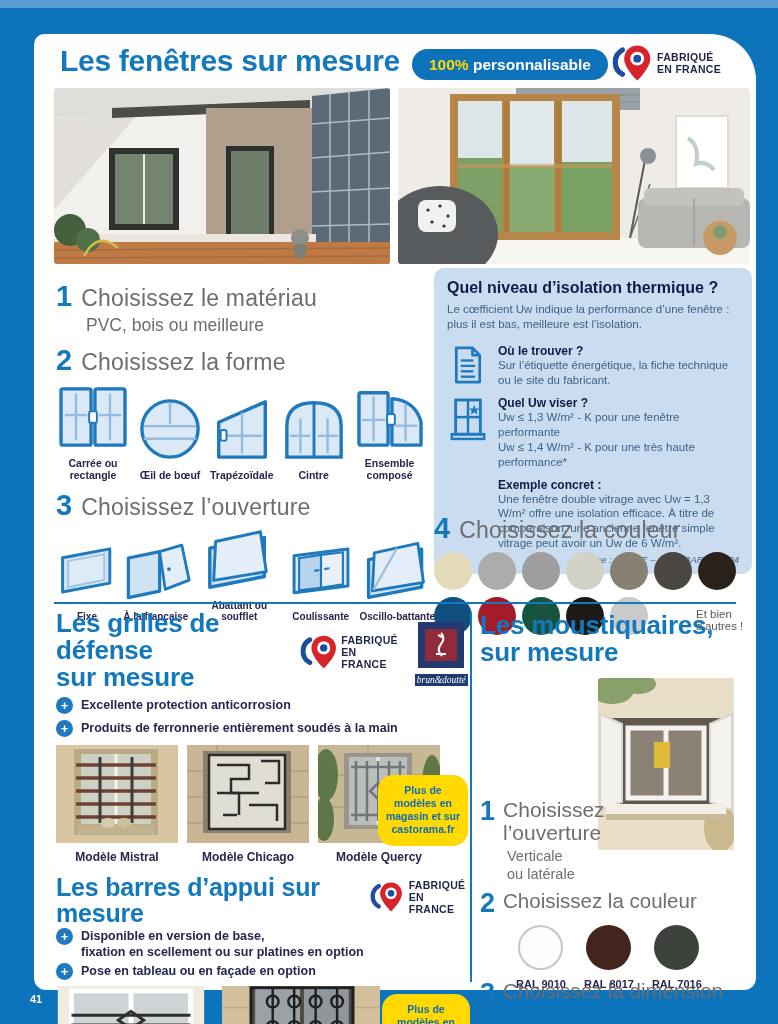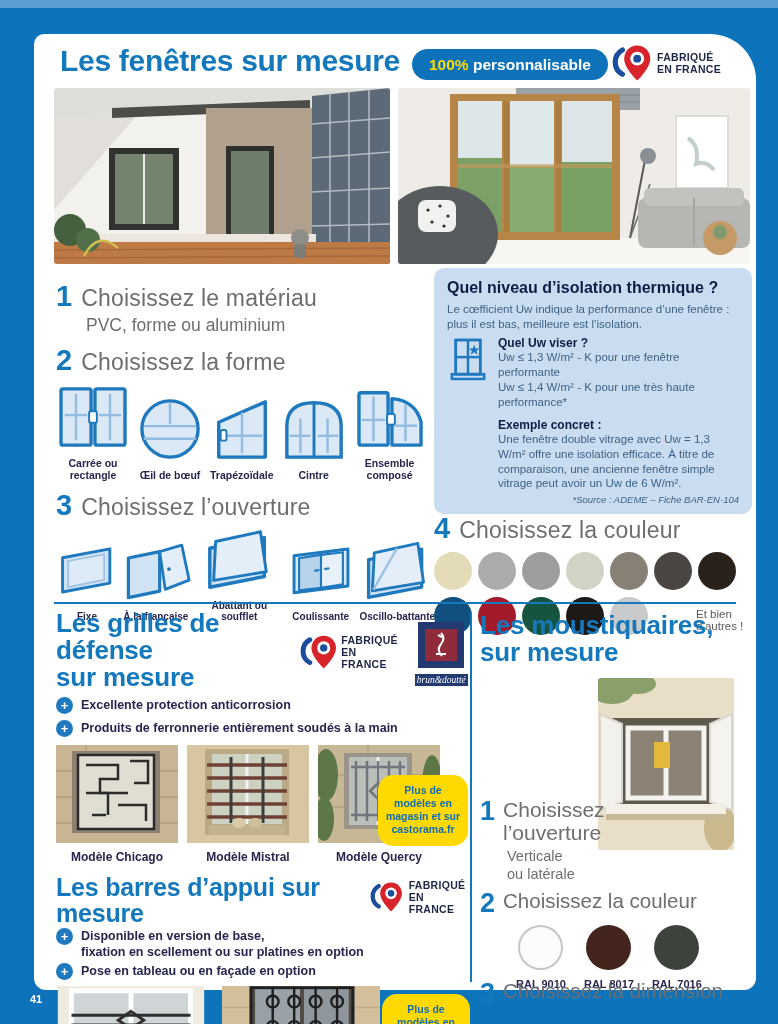--- a/index.html
+++ b/index.html
@@ -31,21 +31,21 @@
   .shape-row { display:flex; align-items:flex-end; gap:7px; margin-top:8px; }
   .shape { text-align:center; }
   .shape-label { display:block; margin-top:4px; font-size:10.5px; font-weight:700; color:#26264f; line-height:1.15; }
   .open-row { display:flex; align-items:flex-end; gap:2px; margin-top:6px; }
   .open-item { text-align:center; }
   .open-label { display:block; margin-top:6px; font-size:10px; font-weight:700; color:#26264f; line-height:1.1; }
 
   
   .iso { position:absolute; left:400px; top:234px; width:318px; background:#c9dcf0; border-radius:10px; padding:11px 13px 9px 13px; }
   .iso-title { font-size:16px; font-weight:800; color:#101c46; margin-bottom:5px; }
-  .iso-intro { font-size:11.5px; color:#3f6285; line-height:1.3; margin-bottom:4px; }
+  .iso-intro { font-size:11.5px; color:#3f6285; line-height:1.3; margin-bottom:12px; }
   .iso-block { display:flex; gap:9px; margin-bottom:8px; }
   .iso-ic { width:42px; flex:0 0 42px; display:flex; justify-content:center; }
   .iso-bt { font-size:12px; font-weight:800; color:#101c46; }
   .iso-tx { font-size:11.5px; color:#3f6285; line-height:1.3; }
   .iso-src { font-size:9.5px; font-style:italic; color:#3f6285; text-align:right; margin-top:2px; }
 
   
   .step4 { position:absolute; left:400px; top:478px; width:320px; }
   .swatch-row { display:flex; gap:6px; margin-top:7px; }
   .sw { width:38px; height:38px; border-radius:50%; }
@@ -189,21 +189,21 @@
         <circle cx="46" cy="138" r="1.6"></circle>
       </g>
   </svg>
 
   <div class="steps">
 
     <div class="step-head">
       <span class="step-num">1</span>
       <span class="step-title">Choisissez le matériau</span>
     </div>
-    <div class="step-sub">PVC, forme ou aluminium</div>
+    <div class="step-sub">PVC, bois ou meilleure</div>
 
     <div class="step-head">
       <span class="step-num">2</span>
       <span class="step-title">Choisissez la forme</span>
     </div>
 
     <div class="shape-row">
       <div class="shape">
         <svg width="74" height="64" viewBox="0 0 74 66">
           <g fill="#dbe9f7" stroke="#1e79be" stroke-width="3.5">
@@ -319,20 +319,38 @@
         </svg>
         <span class="open-label">Oscillo-battante</span>
       </div>
     </div>
   </div>
 
   <div class="iso">
     <div class="iso-title">Quel niveau d’isolation thermique ?</div>
     <div class="iso-intro">Le cœfficient Uw indique la performance d’une fenêtre : plus il est bas, meilleure est l’isolation.</div>
 
+    <div class="iso-block">
+      <div class="iso-ic">
+        <svg width="36" height="42" viewBox="0 0 40 46">
+          <path d="M7 4 H25 L33 12 V42 H7 Z" fill="none" stroke="#1e79be" stroke-width="3" stroke-linejoin="round"></path>
+          <path d="M25 4 V12 H33" fill="none" stroke="#1e79be" stroke-width="3" stroke-linejoin="round"></path>
+          <g stroke="#1e79be" stroke-width="2.6">
+              <line x1="12" y1="18" x2="26" y2="18"></line>
+              <line x1="12" y1="24" x2="28" y2="24"></line>
+              <line x1="12" y1="30" x2="26" y2="30"></line>
+              <line x1="12" y1="36" x2="28" y2="36"></line>
+            </g>
+        </svg>
+      </div>
+      <div>
+        <div class="iso-bt">Où le trouver ?</div>
+        <div class="iso-tx">Sur l’étiquette énergétique, la fiche technique ou le site du fabricant.</div>
+      </div>
+    </div>
 
     <div class="iso-block">
       <div class="iso-ic">
         <svg width="38" height="46" viewBox="0 0 40 48">
           <rect x="7" y="4" width="26" height="36" fill="none" stroke="#1e79be" stroke-width="3"></rect>
           <line x1="20" y1="4" x2="20" y2="40" stroke="#1e79be" stroke-width="2.6"></line>
           <line x1="7" y1="22" x2="33" y2="22" stroke="#1e79be" stroke-width="2.6"></line>
           <polygon points="26.5,9 28,13 32,13 29,15.5 30,19.5 26.5,17 23,19.5 24,15.5 21,13 25,13" fill="#1e79be"></polygon>
           <rect x="3" y="40" width="34" height="5" fill="none" stroke="#1e79be" stroke-width="2.6"></rect>
         </svg>
@@ -412,44 +430,20 @@
     <div class="bullet">
       <span class="plus-ic">+</span>
       <span class="bullet-tx">Excellente protection anticorrosion</span>
     </div>
     <div class="bullet">
       <span class="plus-ic">+</span>
       <span class="bullet-tx">Produits de ferronnerie entièrement soudés à la main</span>
     </div>
 
     <div class="models-row">
-      <div class="model">
-        <svg width="122" height="98" viewBox="0 0 122 98">
-          <rect width="122" height="98" fill="#c9b493"></rect>
-          <g stroke="#b5a07c" stroke-width="1.5">
-              <line x1="0" y1="26" x2="122" y2="26"></line>
-              <line x1="0" y1="52" x2="122" y2="52"></line>
-              <line x1="0" y1="78" x2="122" y2="78"></line>
-              <line x1="30" y1="0" x2="30" y2="26"></line>
-              <line x1="92" y1="26" x2="92" y2="52"></line>
-              <line x1="40" y1="52" x2="40" y2="78"></line>
-            </g>
-          <rect x="16" y="6" width="88" height="82" fill="#8b8171"></rect>
-          <rect x="22" y="10" width="76" height="74" fill="#e0ddd3"></rect>
-          <g fill="none" stroke="#2c2c2c" stroke-width="2.5">
-            <rect x="22" y="10" width="76" height="74"></rect>
-            <path d="M30 20 h32 v14 h-18 v14 h28"></path>
-            <path d="M74 16 h18 v22 h-14"></path>
-            <path d="M30 48 h22 v22"></path>
-            <path d="M62 60 h28 v16"></path>
-            <path d="M36 70 h14"></path>
-          </g>
-        </svg>
-        <span class="model-label">Modèle Chicago</span>
-      </div>
       <div class="model">
         <svg width="122" height="98" viewBox="0 0 122 98">
           <rect width="122" height="98" fill="#d8c6a3"></rect>
           <rect x="18" y="4" width="84" height="86" fill="#baa985"></rect>
           <rect x="25" y="9" width="70" height="70" fill="#ccd1c1"></rect>
           <line x1="60" y1="9" x2="60" y2="79" stroke="#f2f2ee" stroke-width="3"></line>
           <g stroke="#6e4134" stroke-width="3.5">
               <line x1="20" y1="20" x2="100" y2="20"></line>
               <line x1="20" y1="33" x2="100" y2="33"></line>
               <line x1="20" y1="46" x2="100" y2="46"></line>
@@ -458,20 +452,44 @@
             </g>
           <g stroke="#3c3c3c" stroke-width="3">
               <line x1="44" y1="12" x2="44" y2="78"></line>
               <line x1="76" y1="12" x2="76" y2="78"></line>
             </g>
           <rect x="22" y="80" width="76" height="10" fill="#c2b28d"></rect>
           <ellipse cx="52" cy="78" rx="7" ry="5" fill="#d8cba9"></ellipse>
             <ellipse cx="68" cy="78" rx="7" ry="5" fill="#cfc09c"></ellipse>
         </svg>
         <span class="model-label">Modèle Mistral</span>
+      </div>
+      <div class="model">
+        <svg width="122" height="98" viewBox="0 0 122 98">
+          <rect width="122" height="98" fill="#c9b493"></rect>
+          <g stroke="#b5a07c" stroke-width="1.5">
+              <line x1="0" y1="26" x2="122" y2="26"></line>
+              <line x1="0" y1="52" x2="122" y2="52"></line>
+              <line x1="0" y1="78" x2="122" y2="78"></line>
+              <line x1="30" y1="0" x2="30" y2="26"></line>
+              <line x1="92" y1="26" x2="92" y2="52"></line>
+              <line x1="40" y1="52" x2="40" y2="78"></line>
+            </g>
+          <rect x="16" y="6" width="88" height="82" fill="#8b8171"></rect>
+          <rect x="22" y="10" width="76" height="74" fill="#e0ddd3"></rect>
+          <g fill="none" stroke="#2c2c2c" stroke-width="2.5">
+            <rect x="22" y="10" width="76" height="74"></rect>
+            <path d="M30 20 h32 v14 h-18 v14 h28"></path>
+            <path d="M74 16 h18 v22 h-14"></path>
+            <path d="M30 48 h22 v22"></path>
+            <path d="M62 60 h28 v16"></path>
+            <path d="M36 70 h14"></path>
+          </g>
+        </svg>
+        <span class="model-label">Modèle Chicago</span>
       </div>
       <div class="model">
         <svg width="122" height="98" viewBox="0 0 122 98">
           <rect width="122" height="98" fill="#c6b795"></rect>
           <g stroke="#b3a27c" stroke-width="1.5">
               <line x1="0" y1="30" x2="122" y2="30"></line>
               <line x1="0" y1="62" x2="122" y2="62"></line>
               <line x1="50" y1="0" x2="50" y2="30"></line>
               <line x1="86" y1="30" x2="86" y2="62"></line>
             </g>

